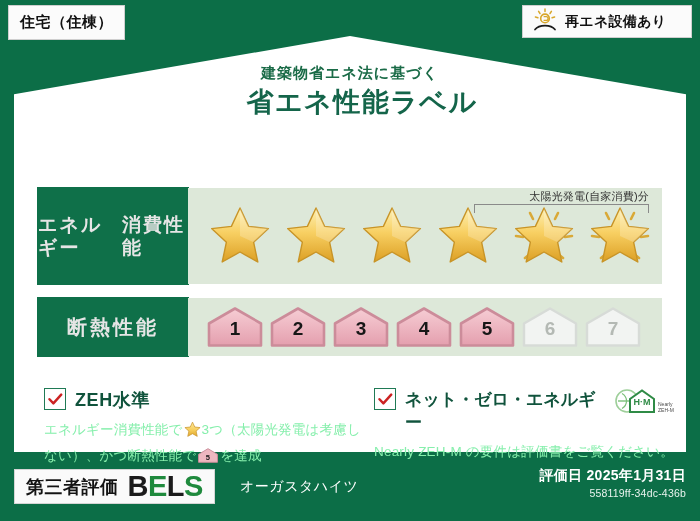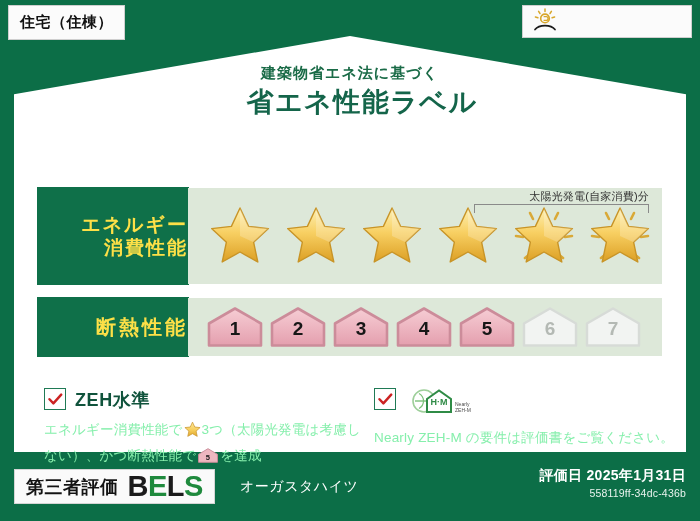--- a/index.html
+++ b/index.html
@@ -43,22 +43,22 @@
     position:absolute;left:0;top:28px;width:672px;text-align:center;
     font-size:15px;font-weight:bold;color:#1a6b47;letter-spacing:1px;
   }
   .title-main{
     position:absolute;left:0;top:48px;width:672px;text-align:center;
     font-size:27px;font-weight:bold;color:#14654a;letter-spacing:1.5px;padding-left:12px;
   }
   
   .row{position:absolute;display:flex;align-items:stretch;}
   .row-label{
-    background:#0f7049;color:#fde047;
-    display:flex;flex-direction:column;align-items:flex-end;justify-content:center;
+    background:#0f7049;color:#e5e5e5;
+    display:flex;flex-direction:row;align-items:center;justify-content:center;
     font-weight:bold;font-size:19px;letter-spacing:2px;line-height:1.22;
     box-shadow:0 0 0 1px #0f7049;
   }
   .row-track{
     background:#dde8d9;
     position:relative;flex:1;
   }
   
   #row-energy{left:24px;top:152px;width:624px;height:96px;}
   #row-energy .row-label{width:150px;}
@@ -158,20 +158,21 @@
           <line x1="6.6" y1="3.3" x2="8" y2="5.5"></line>
           <line x1="19.4" y1="3.3" x2="18" y2="5.5"></line>
           <line x1="3.4" y1="9" x2="5.9" y2="9.8"></line>
           <line x1="22.6" y1="9" x2="20.1" y2="9.8"></line>
         </g>
         <circle cx="13" cy="10.4" r="4.3" fill="none" stroke="#d8a72b" stroke-width="1.6"></circle>
         <path d="M11.6 8.6 h2.6 a1.9 1.9 0 0 1 0 3.8 h-2.6" fill="none" stroke="#d8a72b" stroke-width="1.4"></path>
         <path d="M3 21.5 C7 16.2, 19 16.2, 23 21.5" fill="none" stroke="#1b1b1b" stroke-width="1.7" stroke-linecap="round"></path>
       </svg>
     </span>
+    <span class="txt">再エネ設備あり</span>
   </div>
 
   <div class="panel"></div>
   <div class="panel-inner" style="left:14px;top:36px;position:absolute;">
 
     <div class="title-sub">建築物省エネ法に基づく</div>
     <div class="title-main">省エネ性能ラベル</div>
 
     <div class="row" id="row-energy">
       <div class="row-label">
@@ -390,20 +391,21 @@
       </div>
     </div>
 
     <div class="check-block" id="check-right">
       <div class="check-head">
         <span class="checkbox">
           <svg width="15" height="13" viewBox="0 0 15 13">
             <path d="M1.5 6.2 L5.4 10.4 L13.2 1.6" fill="none" stroke="#cc2222" stroke-width="2.4" stroke-linecap="round" stroke-linejoin="round"></path>
           </svg>
         </span>
+        <span class="check-title">ネット・ゼロ・エネルギー</span>
         <span class="zehm-logo">
           <svg width="60" height="28" viewBox="0 0 60 28">
             <circle cx="13" cy="13" r="11" fill="none" stroke="#9ecf9a" stroke-width="1.6"></circle>
             <path d="M4 13 h18" stroke="#7cc07a" stroke-width="1.4"></path>
             <path d="M8 5.5 C14 9, 14 17, 8 20.5" fill="none" stroke="#7cc07a" stroke-width="1.2"></path>
             <path d="M16 24 L16 11 L28 2.5 L40 11 L40 24 Z" fill="#ffffff" stroke="#2f8b46" stroke-width="2"></path>
             <text x="28" y="17" text-anchor="middle" font-family="Liberation Sans, sans-serif" font-size="9" font-weight="bold" fill="#2f8b46">H·M</text>
             <text x="44" y="18" font-family="Liberation Sans, sans-serif" font-size="5" fill="#4b4b4b">Nearly</text>
             <text x="44" y="23.5" font-family="Liberation Sans, sans-serif" font-size="5" fill="#4b4b4b">ZEH-M</text>
           </svg>

